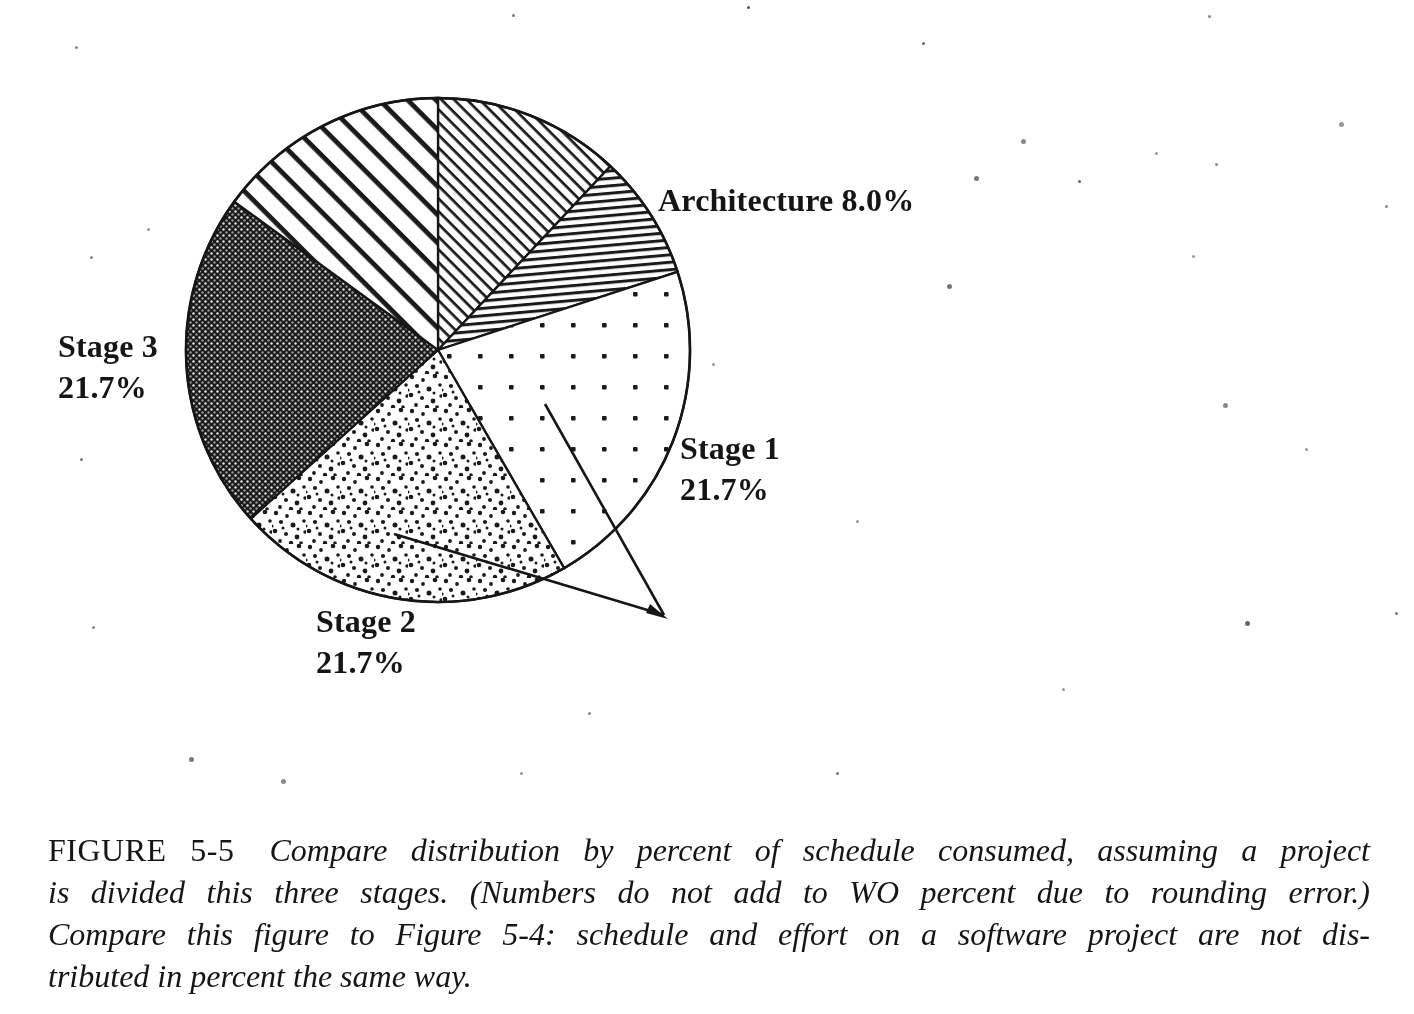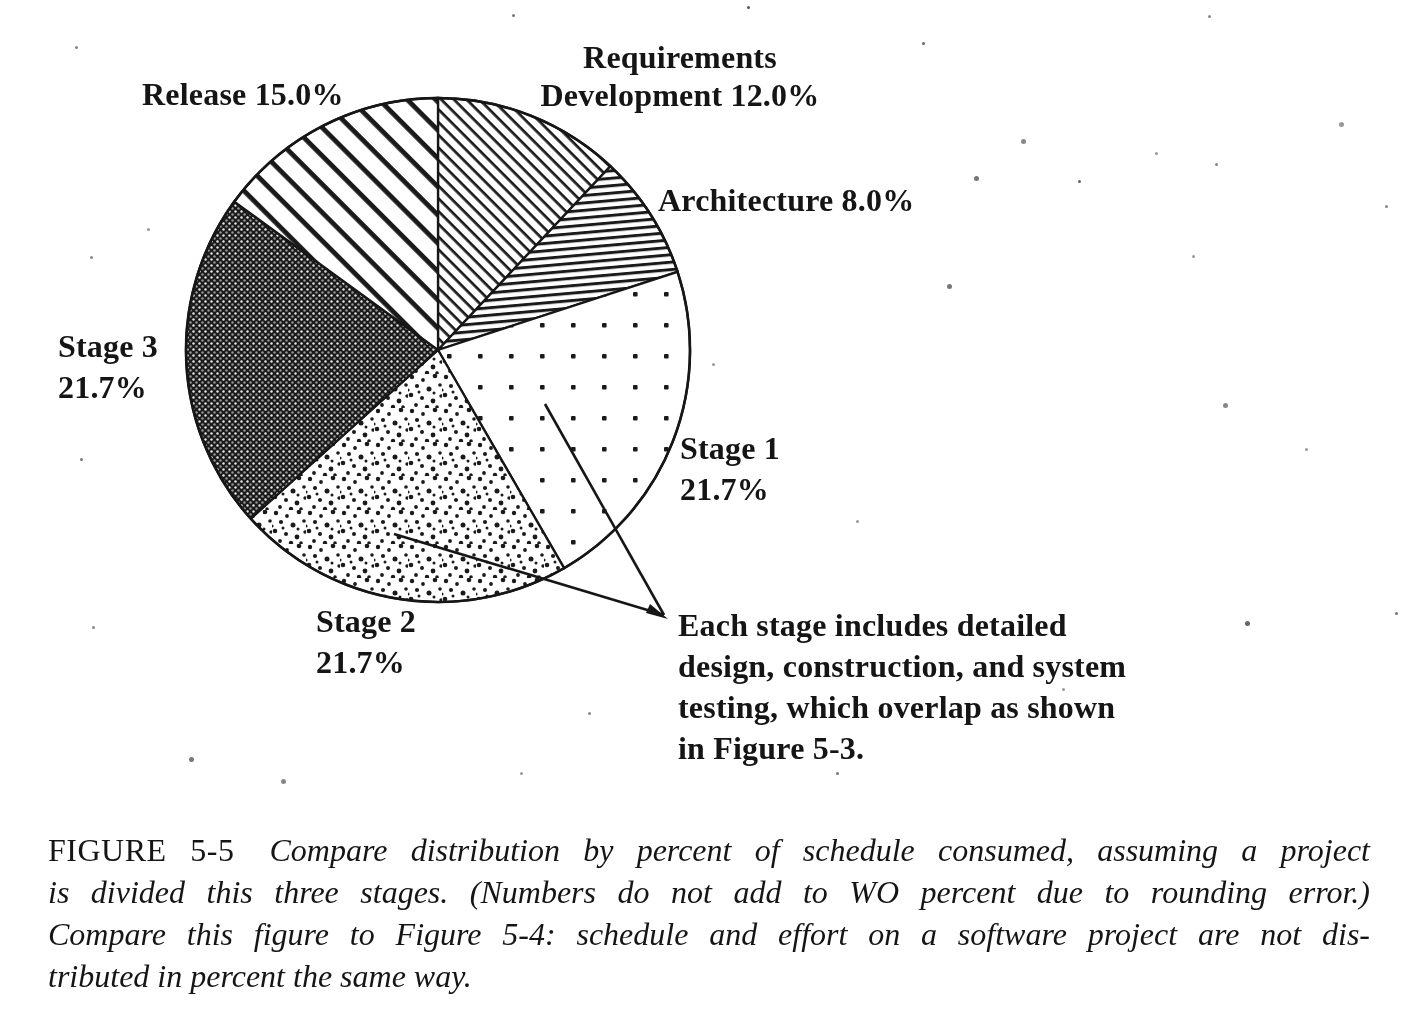--- a/index.html
+++ b/index.html
@@ -125,50 +125,39 @@
 
     <circle id="pie-outline" cx="438" cy="350" r="252" fill="none" stroke="#161616" stroke-width="2.6"></circle>
 
     <g id="leaders" stroke="#161616" stroke-width="2.6" fill="none">
       <line x1="545" y1="404" x2="664" y2="615"></line>
       <line x1="394" y1="534" x2="664" y2="615"></line>
       <path d="M 668 619 L 650 604 L 646 613 Z" fill="#161616" stroke="none"></path>
     </g>
   </svg>
 
-  <div class="lbl" style="left:142px; top:74px;">Release 15.0%</div>
 
-  <div class="lbl lbl-center" style="left:500px; top:38px; width:360px; line-height:38px;">
-    <div>Requirements</div>
-    <div>Development 12.0%</div>
-  </div>
 
   <div class="lbl" style="left:658px; top:180px;">Architecture 8.0%</div>
 
   <div class="lbl" style="left:58px; top:326px;">
     <div>Stage 3</div>
     <div>21.7%</div>
   </div>
 
   <div class="lbl" style="left:680px; top:428px;">
     <div>Stage 1</div>
     <div>21.7%</div>
   </div>
 
   <div class="lbl" style="left:316px; top:601px;">
     <div>Stage 2</div>
     <div>21.7%</div>
   </div>
 
-  <div id="annotation-block">
-    <div>Each stage includes detailed</div>
-    <div>design, construction, and system</div>
-    <div>testing, which overlap as shown</div>
-    <div>in Figure 5-3.</div>
-  </div>
 
 </div>
 
 <div id="caption-block">
   <div class="caption-line">
     <span id="caption-figure-label">FIGURE 5-5</span><span>Compare distribution by percent of schedule consumed, assuming a project</span>
   </div>
   <div class="caption-line">is divided this three stages. (Numbers do not add to WO percent due to rounding error.)</div>
   <div class="caption-line">Compare this figure to Figure 5-4: schedule and effort on a software project are not dis-</div>
   <div class="caption-line last">tributed in percent the same way.</div>

